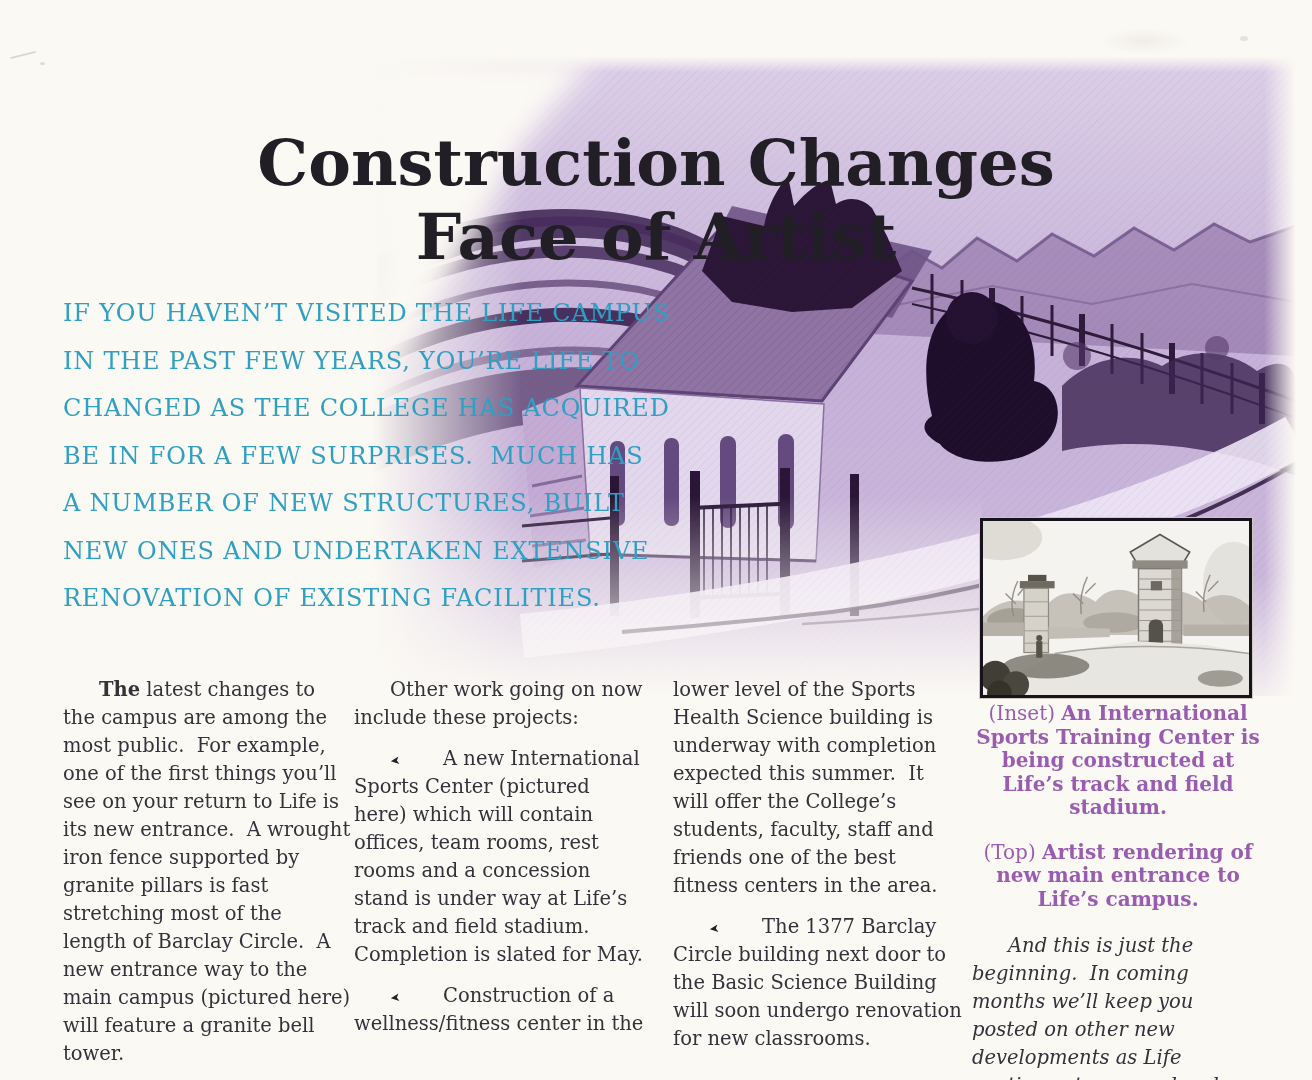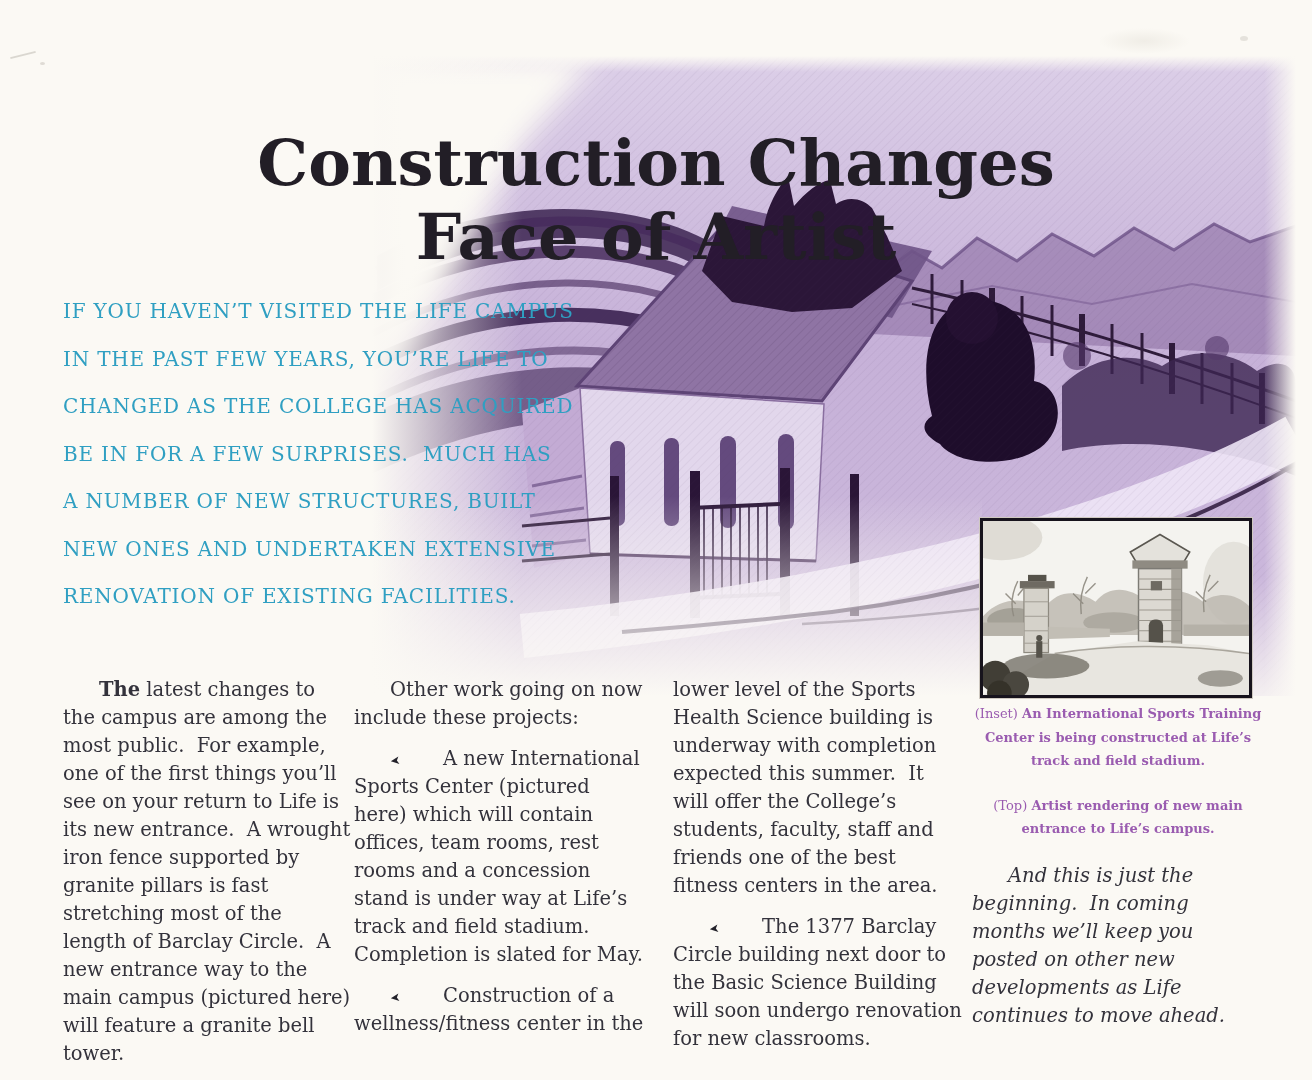--- a/index.html
+++ b/index.html
@@ -10,21 +10,21 @@
   }
   
   .headline{
     position:absolute;left:0;top:82px;width:1312px;z-index:5;
     text-align:center;font-weight:bold;color:var(--ink,#221e26);
     font-size:64px;line-height:74px;letter-spacing:0px;margin-top:44px;
   }
   
   .intro{position:absolute;left:63px;top:299px;z-index:6;}
   .intro-line{
-    height:47.5px;font-size:20px;letter-spacing:.8px;white-space:pre;
+    height:47.5px;font-size:24px;letter-spacing:.8px;white-space:pre;
     color:var(--cyan,#2f9fc2);font-weight:normal;
   }
   
   .art{position:absolute;left:372px;top:56px;width:924px;height:640px;z-index:1;}
   .art svg{display:block;width:100%;height:100%;}
   
   .inset{
     position:absolute;left:980px;top:518px;width:266px;height:174px;z-index:8;
     border:3px solid #17131c;box-shadow:0 0 0 1px #cfc9c0;background:#f4f3ef;
   }
@@ -41,21 +41,21 @@
   .para{margin:0 0 13px 0;text-indent:36px;white-space:pre-wrap;}
   .para.noindent{text-indent:0;}
   .bullet{
     display:inline-block;transform:scaleX(-1) rotate(8deg);
     font-size:12px;line-height:1;margin:0 7px 0 0;position:relative;top:-3px;
     color:#23222a;
   }
   
   .caption{
     text-align:center;color:var(--purple,#9a5cb0);font-weight:bold;
-    font-size:13px;line-height:23.5px;margin:0 0 21px 0;white-space:pre-wrap;
+    font-size:20px;line-height:23.5px;margin:0 0 21px 0;white-space:pre-wrap;
   }
   .caption .cap-prefix{font-weight:normal;}
   .col4 .para{margin-top:11px;font-style:italic;}
   
   .artifact{position:absolute;z-index:2;}
   .a1{left:10px;top:54px;width:26px;height:0;border-top:2px solid #c8c4bd;
       transform:rotate(-14deg);opacity:.65;}
   .a1b{left:40px;top:62px;width:5px;height:3px;background:#d3cfc8;border-radius:50%;opacity:.7;}
   .a2{left:1098px;top:28px;width:92px;height:26px;opacity:.8;
       background:radial-gradient(closest-side,#edeae3,rgba(237,234,227,0));}

